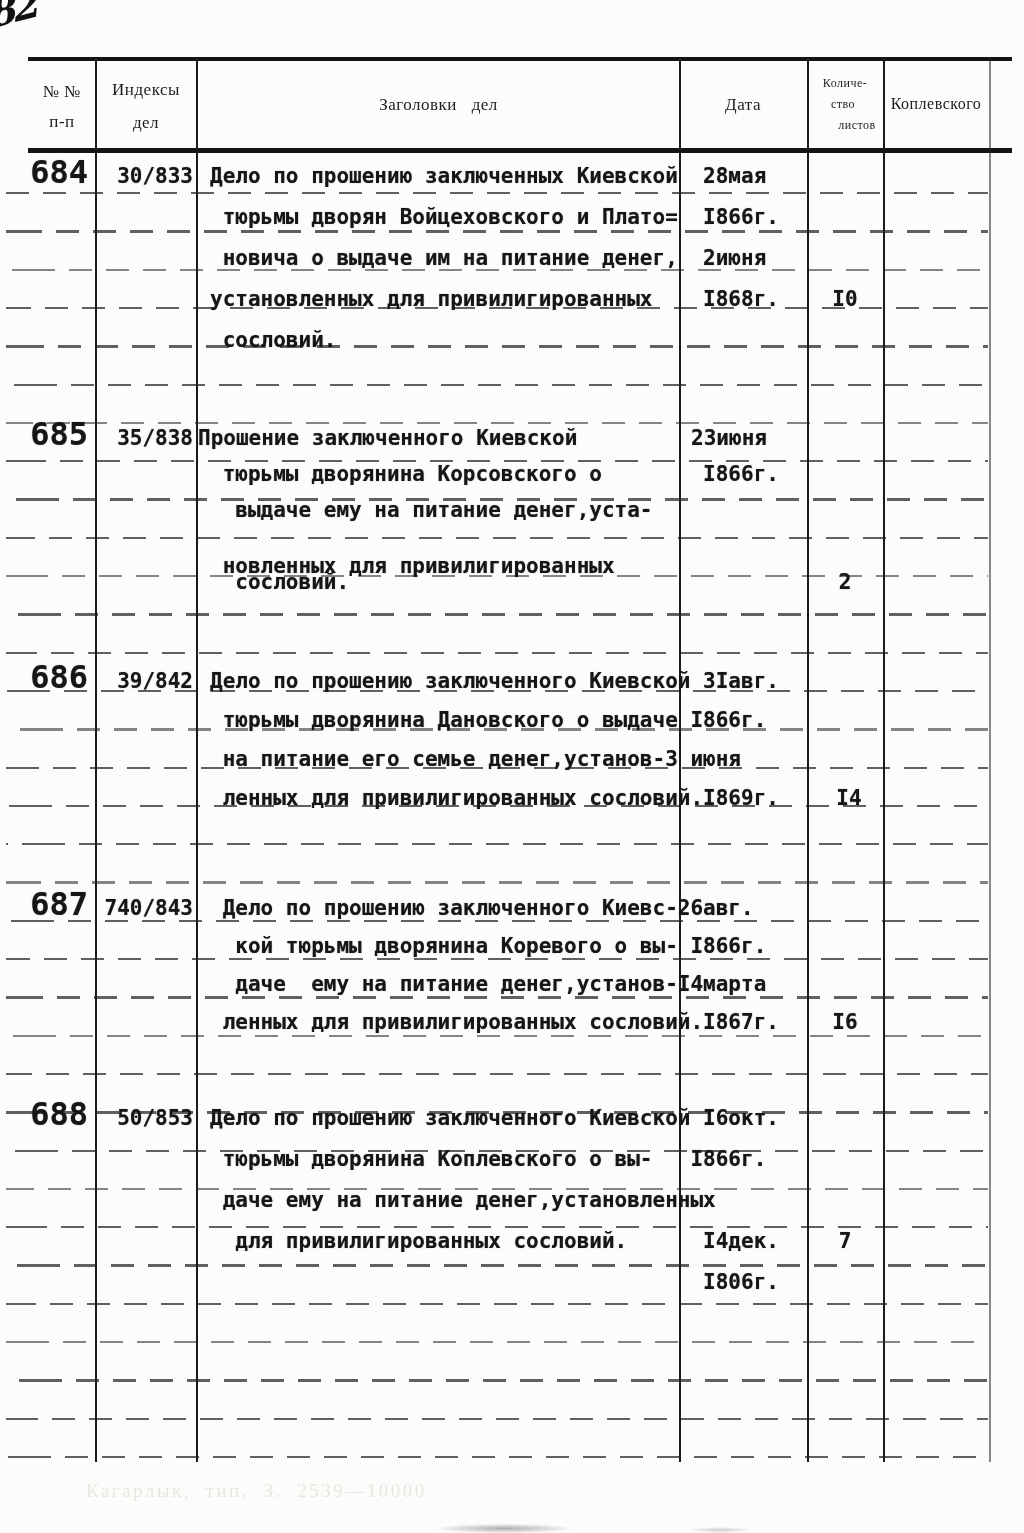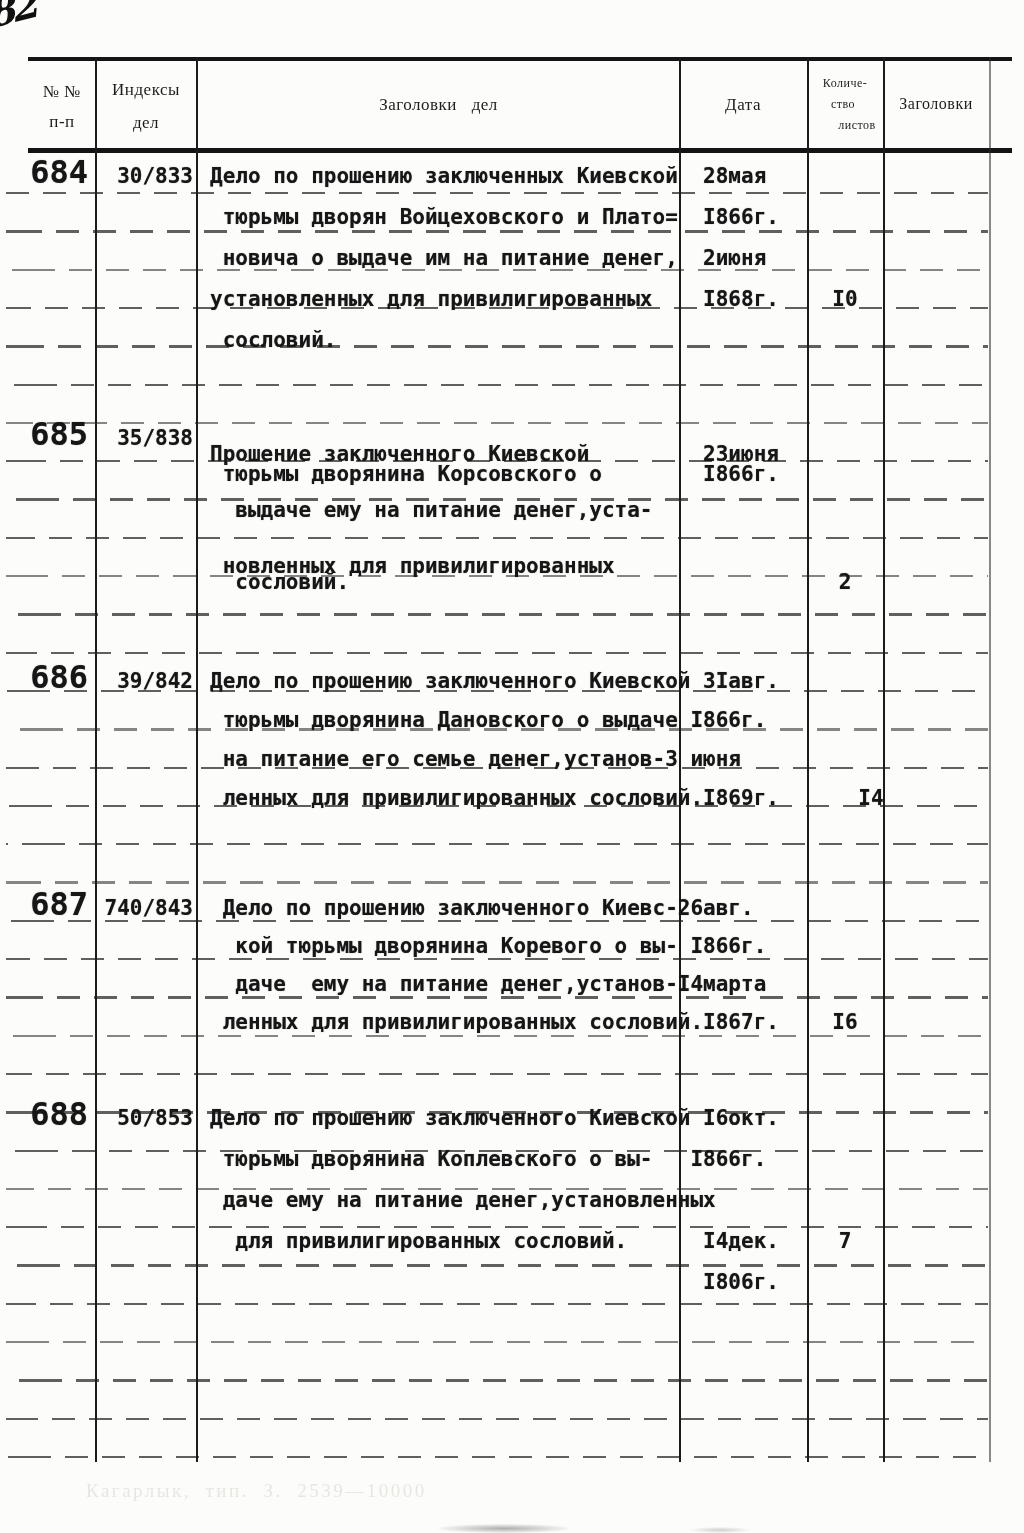--- a/index.html
+++ b/index.html
@@ -74,21 +74,21 @@
 
 <div class="hdr" style="left:30px;top:82px;width:64px;">№  №</div>
 <div class="hdr" style="left:30px;top:112px;width:64px;">п-п</div>
 <div class="hdr" style="left:98px;top:80px;width:96px;">Индексы</div>
 <div class="hdr" style="left:98px;top:113px;width:96px;">дел</div>
 <div class="hdr" style="left:198px;top:95px;width:481px;word-spacing:10px;">Заголовки  дел</div>
 <div class="hdr" style="left:679px;top:95px;width:128px;">Дата</div>
 <div class="hdr small" style="left:807px;top:76px;width:76px;">Количе-</div>
 <div class="hdr small" style="left:807px;top:97px;width:72px;">ство</div>
 <div class="hdr small" style="left:807px;top:118px;width:100px;">листов</div>
-<div class="hdr" style="left:880px;top:95px;width:112px;font-size:16px;">Заголовки</div>
+<div class="hdr" style="left:880px;top:95px;width:112px;font-size:16px;">Коплевского</div>
 
 <div id="ruling-layer">
     <div class="ruling" style="top: 192px; background-position: 0px 0px; opacity: 0.85;"></div>
     <div class="ruling" style="top: 230.3px; background-position: 13px 0px; opacity: 0.85;"></div>
     <div class="ruling" style="top: 268.6px; background-position: 26px 0px; opacity: 0.65;"></div>
     <div class="ruling" style="top: 306.9px; background-position: 2px 0px; opacity: 0.85;"></div>
     <div class="ruling" style="top: 345.2px; background-position: 15px 0px; opacity: 0.85;"></div>
     <div class="ruling" style="top: 383.5px; background-position: 28px 0px; opacity: 0.85;"></div>
     <div class="ruling" style="top: 421.8px; background-position: 4px 0px; opacity: 0.65;"></div>
     <div class="ruling" style="top: 460.1px; background-position: 17px 0px; opacity: 0.85;"></div>
@@ -123,33 +123,33 @@
     <div class="tw num" style="right: 936px; top: 159px;">684</div>
     <div class="tw idx" style="right: 831px; top: 163px;">30/833</div>
     <div class="tw" style="left: 210px; top: 163px;">Дело по прошению заключенных Киевской  28мая</div>
     <div class="tw" style="left: 210px; top: 204px;"> тюрьмы дворян Войцеховского и Плато=  I866г.</div>
     <div class="tw" style="left: 210px; top: 245px;"> новича о выдаче им на питание денег,  2июня</div>
     <div class="tw" style="left: 210px; top: 286px;">установленных для привилигированных    I868г.</div>
     <div class="tw" style="left: 210px; top: 327px;"> сословий.</div>
     <div class="tw sheets" style="left: 807px; width: 76px; top: 286px;">I0</div>
     <div class="tw num" style="right: 936px; top: 421px;">685</div>
     <div class="tw idx" style="right: 831px; top: 425px;">35/838</div>
-    <div class="tw" style="left: 210px; top: 425px; margin-top: 16px;">Прошение заключенного Киевской         23июня</div>
+    <div class="tw" style="left: 198px; top: 425px;">Прошение заключенного Киевской         23июня</div>
     <div class="tw" style="left: 210px; top: 461px;"> тюрьмы дворянина Корсовского о        I866г.</div>
     <div class="tw" style="left: 210px; top: 497px;">  выдаче ему на питание денег,уста-</div>
     <div class="tw" style="left: 210px; top: 545px; margin-top: 8px;"> новленных для привилигированных</div>
     <div class="tw" style="left: 210px; top: 569px;">  сословий.</div>
     <div class="tw sheets" style="left: 807px; width: 76px; top: 569px;">2</div>
     <div class="tw num" style="right: 936px; top: 664px;">686</div>
     <div class="tw idx" style="right: 831px; top: 668px;">39/842</div>
     <div class="tw" style="left: 210px; top: 668px;">Дело по прошению заключенного Киевской 3Iавг.</div>
     <div class="tw" style="left: 210px; top: 707px;"> тюрьмы дворянина Дановского о выдаче I866г.</div>
     <div class="tw" style="left: 210px; top: 746px;"> на питание его семье денег,установ-3 июня</div>
     <div class="tw" style="left: 210px; top: 785px;"> ленных для привилигированных сословий.I869г.</div>
-    <div class="tw sheets" style="left: 807px; width: 84px; top: 785px; margin-left: 22px;">I4</div>
+    <div class="tw sheets" style="left: 807px; width: 84px; top: 785px;">I4</div>
     <div class="tw num" style="right: 936px; top: 891px;">687</div>
     <div class="tw idx" style="right: 831px; top: 895px;">740/843</div>
     <div class="tw" style="left: 210px; top: 895px;"> Дело по прошению заключенного Киевс-26авг.</div>
     <div class="tw" style="left: 210px; top: 933px;">  кой тюрьмы дворянина Коревого о вы- I866г.</div>
     <div class="tw" style="left: 210px; top: 971px;">  даче  ему на питание денег,установ-I4марта</div>
     <div class="tw" style="left: 210px; top: 1009px;"> ленных для привилигированных сословий.I867г.</div>
     <div class="tw sheets" style="left: 807px; width: 76px; top: 1009px;">I6</div>
     <div class="tw num" style="right: 936px; top: 1101px;">688</div>
     <div class="tw idx" style="right: 831px; top: 1105px;">50/853</div>
     <div class="tw" style="left: 210px; top: 1105px;">Дело по прошению заключенного Киевской I6окт.</div>

